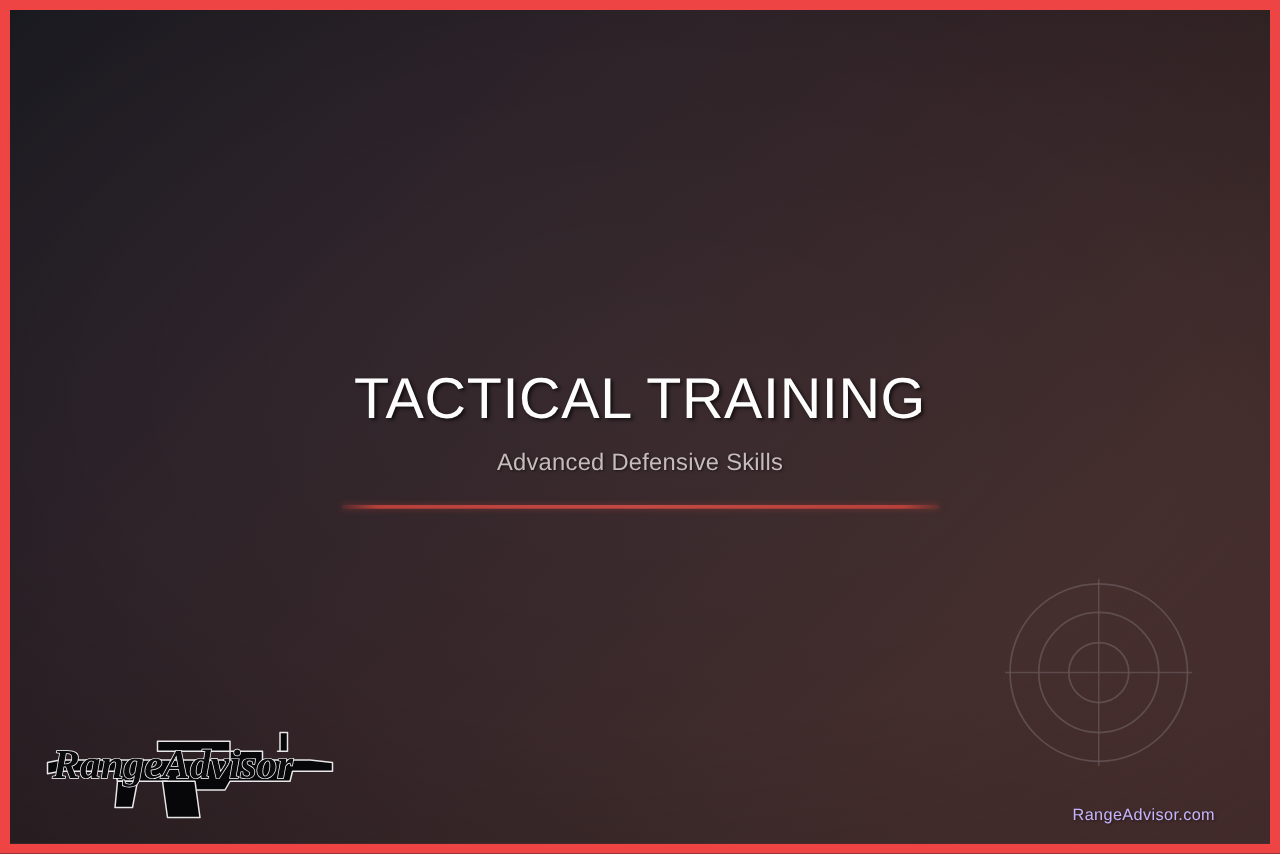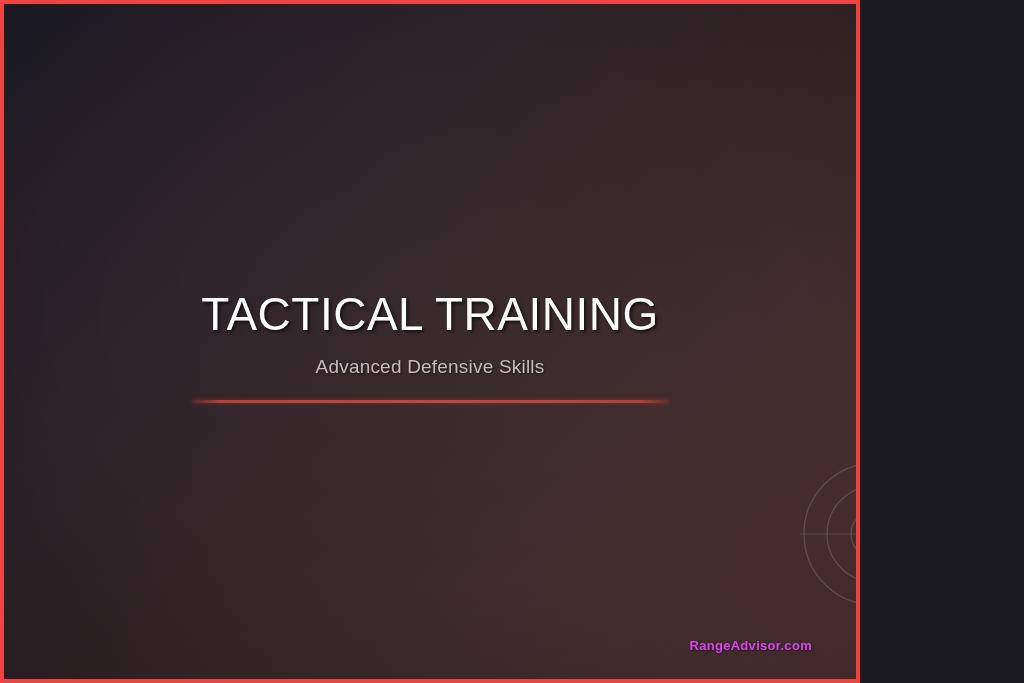--- a/index.html
+++ b/index.html
@@ -6,24 +6,24 @@
     margin: 0;
     padding: 0;
     background: #1b1b21;
   }
   body {
     font-family: "Liberation Sans", sans-serif;
   }
 
   .slide {
     position: relative;
-    width: 860px;
+    width: 1024px;
     height: 683px;
     box-sizing: border-box;
-    border: 4px solid #ef4444;
+    border: 8px solid #ef4444;
     overflow: hidden;
     background: #342529;
   }
 
   
   .bg-gradient {
     position: absolute;
     inset: 0;
     background:
       linear-gradient(135deg,
@@ -103,26 +103,25 @@
     top: 562px;
     width: 238px;
     height: 86px;
   }
   .logo svg { display: block; }
 
   
   .footer-url {
     position: absolute;
     right: 44px;
-    bottom: 26px;
+    bottom: 16px;
     font-size: 13px;
-    color: #d946ef;
+    color: #c4b5fd;
     letter-spacing: 0.3px;
     text-shadow: 1px 1px 2px rgba(0,0,0,0.45);
-    font-weight: bold;
   }
 </style>
 </head>
 <body>
 
 <div class="slide">
 
   <div class="bg-gradient"></div>
   <div class="bg-vignette"></div>
 
@@ -139,16 +138,36 @@
       </g>
     </svg>
   </div>
 
   <div class="title-block">
     <h1 class="slide-title">TACTICAL TRAINING</h1>
     <p class="slide-subtitle">Advanced Defensive Skills</p>
     <div class="accent-rule"></div>
   </div>
 
+  <div class="logo">
+    <svg width="238" height="86" viewBox="0 0 238 86" aria-hidden="true">
+      <g stroke="#e8e6e6" stroke-width="1.2" fill="#07070a" stroke-linejoin="round">
+
+        <path d="M14 38 L150 38 L150 31 L176 31 L176 38 L214 38 L232 40 L232 47 L200 47 L198 55 L150 55 L146 62 L104 62 L100 55 L60 55 L58 47 L14 47 Z"></path>
+
+        <path d="M14 38 L4 40 L4 49 L14 47 Z"></path>
+
+        <path d="M96 55 L122 55 L126 84 L100 84 Z"></path>
+
+        <path d="M60 55 L76 55 L72 76 L58 76 Z"></path>
+
+        <path d="M188 31 L196 31 L196 16 L190 16 L190 31 Z"></path>
+
+        <path d="M92 31 L150 31 L150 23 L92 23 Z"></path>
+      </g>
+
+      <text x="8" y="52" font-family="'Liberation Serif', serif" font-size="33" font-weight="bold" font-style="italic" fill="#0b0b0e" stroke="#ffffff" stroke-width="1.1" paint-order="stroke fill">RangeAdvisor</text>
+    </svg>
+  </div>
 
   <div class="footer-url">RangeAdvisor.com</div>
 
 </div>
 
 </body></html>

